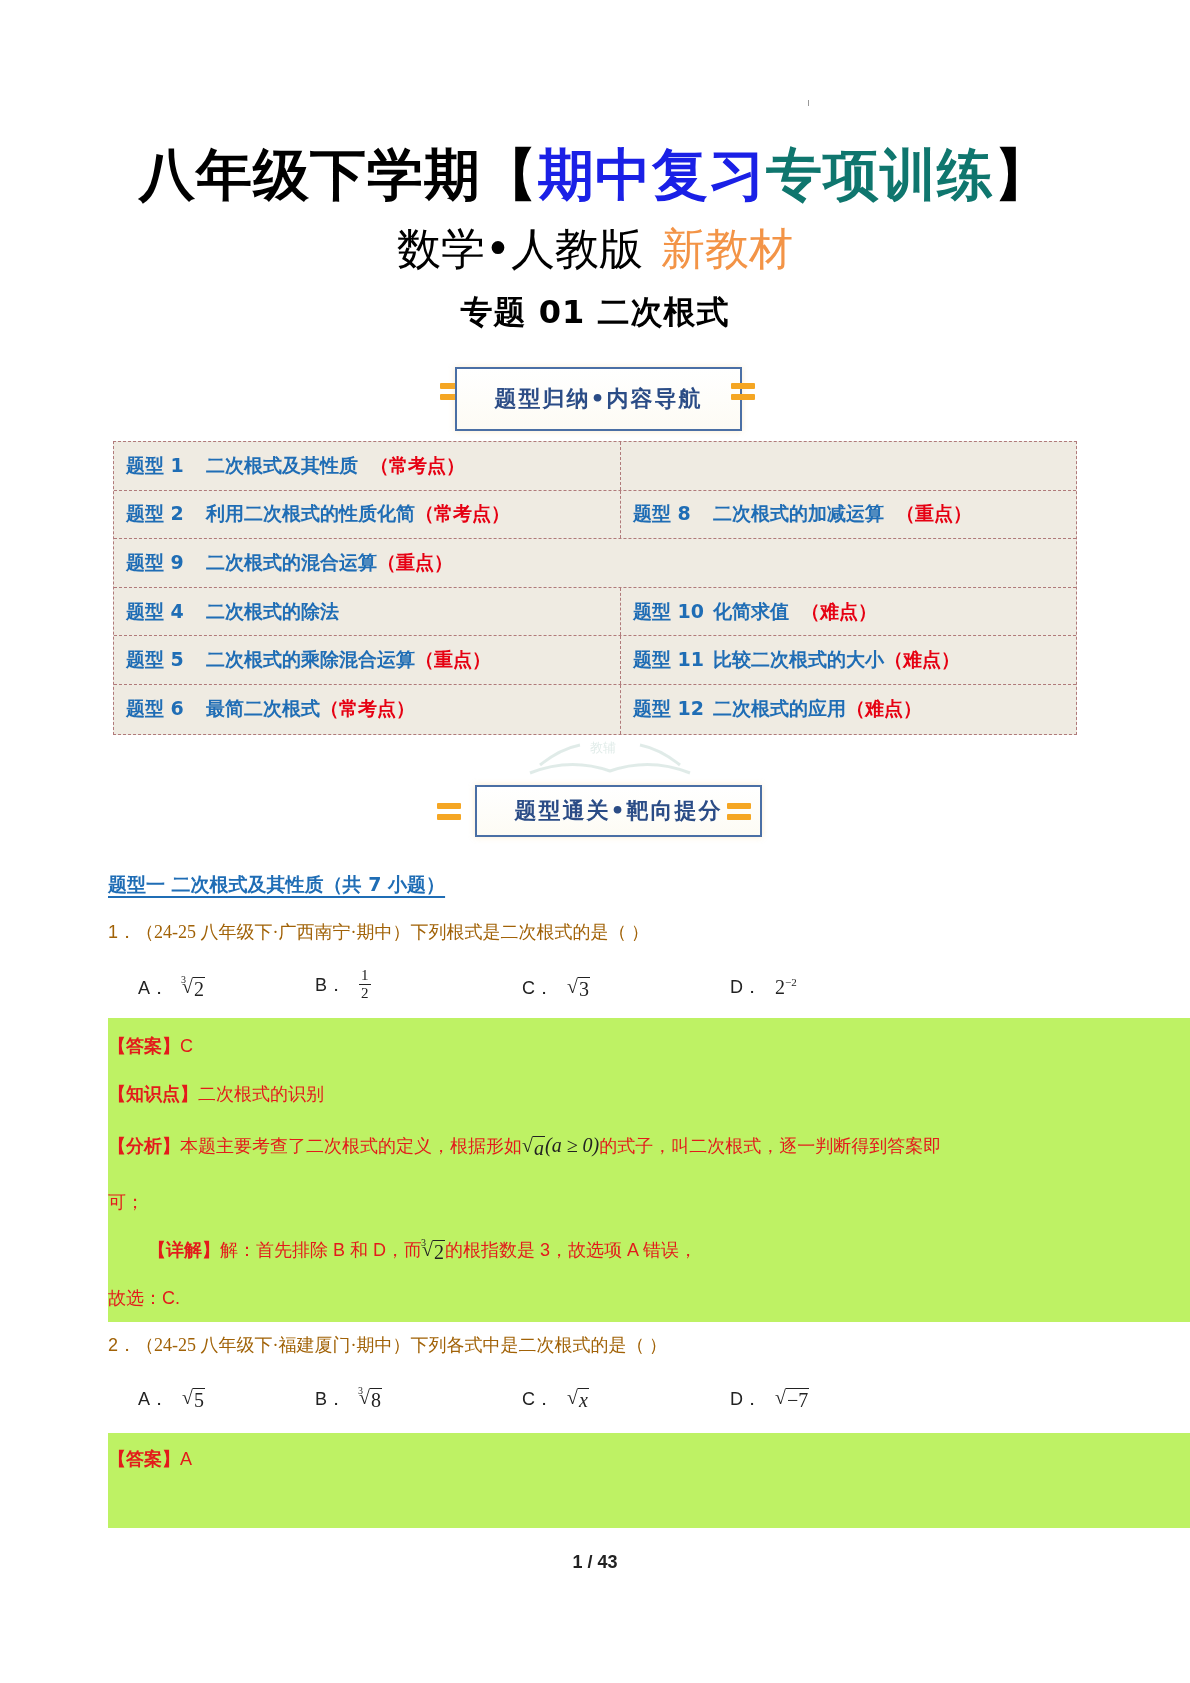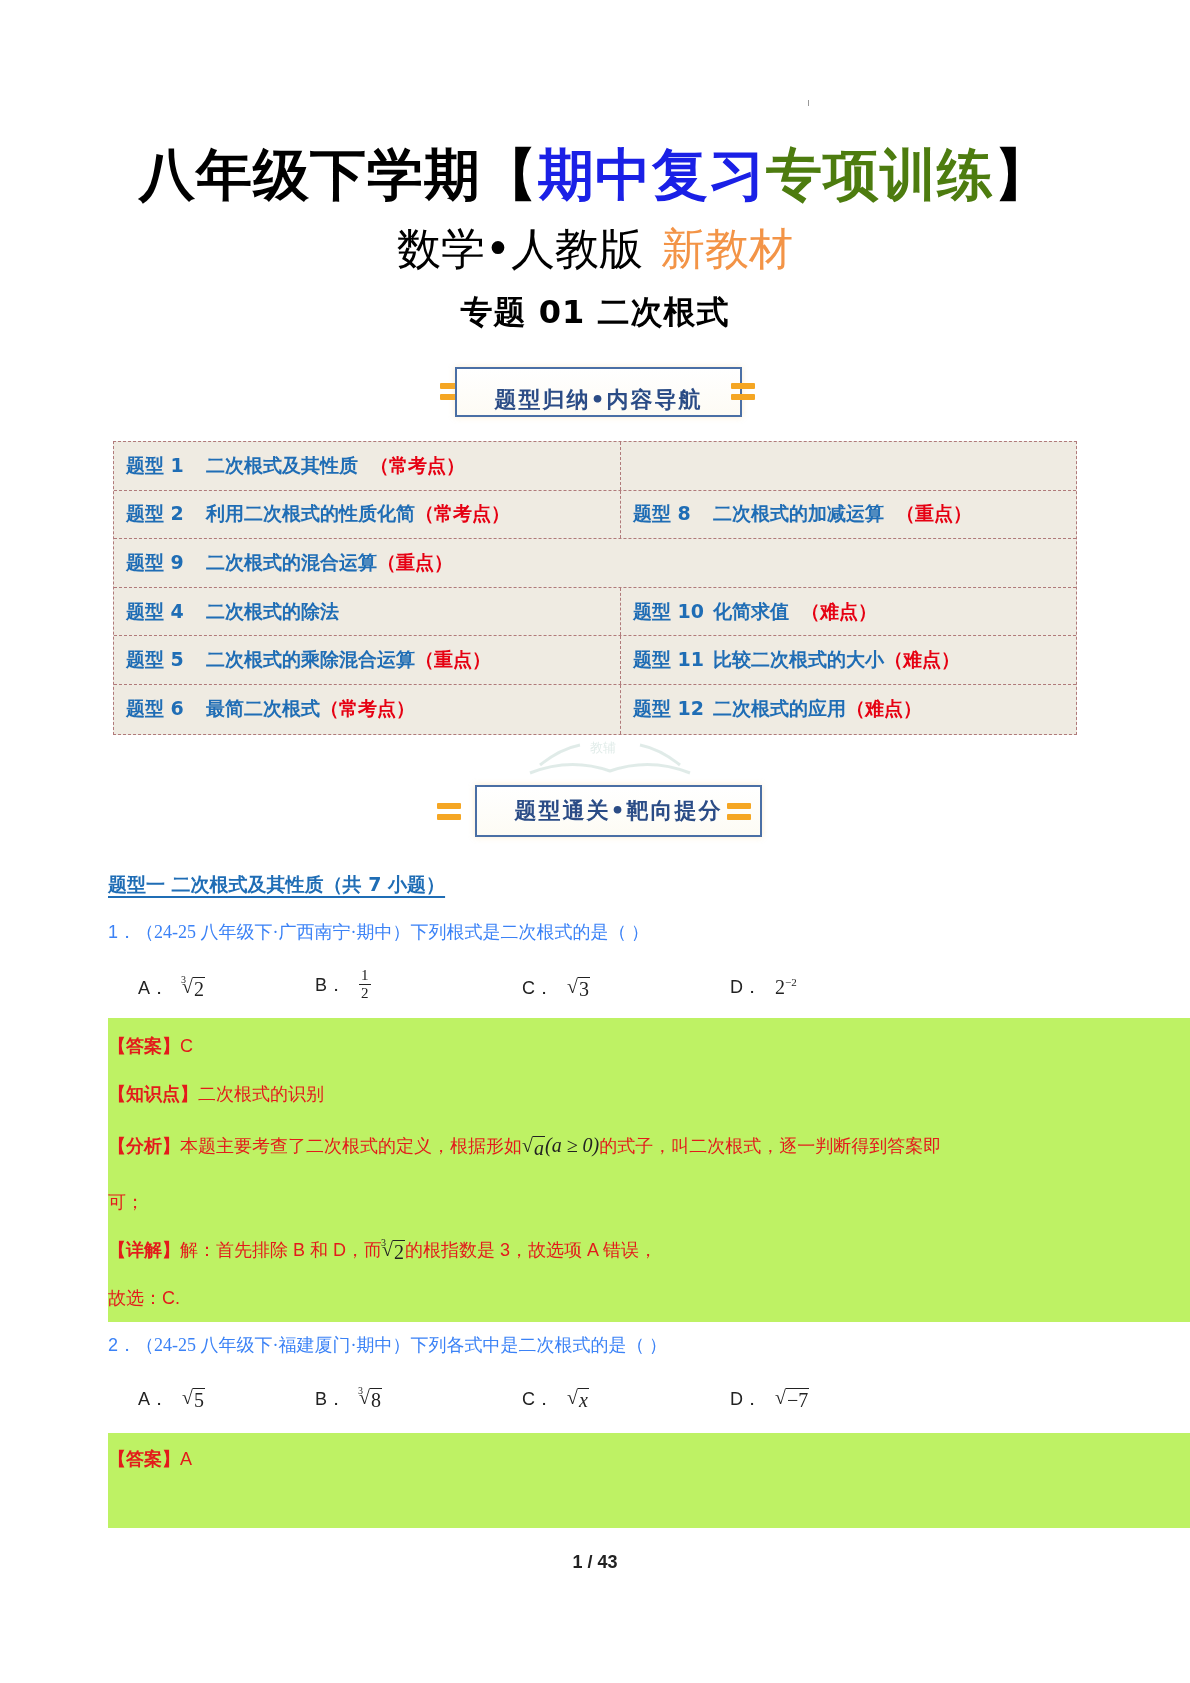--- a/index.html
+++ b/index.html
@@ -3,21 +3,21 @@
 <meta charset="utf-8">
 <style>
   html, body { margin:0; padding:0; background:#ffffff; }
   body { width:1190px; height:1683px; position:relative; overflow:hidden;
          font-family:"DejaVu Sans","Liberation Sans",sans-serif; color:#000; }
   .abs { position:absolute; }
   .tick { left:808px; top:100px; width:1px; height:6px; background:#999; }
 
   .title { left:0; width:1190px; top:140px; text-align:center; font-size:56px; font-weight:bold; line-height:70px; letter-spacing:1px; white-space:nowrap; }
   .title .blue { color:#1a20e6; }
-  .title .red { color:#4d7c0f; }
+  .title .red { color:#0f766e; }
   .subtitle { left:0; width:1190px; top:220px; text-align:center; font-size:44px; font-weight:normal; line-height:58px; white-space:nowrap; }
   .subtitle .orange { color:#f39447; margin-left:18px; }
   .topic { left:0; width:1190px; top:290px; text-align:center; font-size:32px; font-weight:bold; line-height:44px; letter-spacing:1px; white-space:nowrap; }
 
   .banner { height:48px; border:2px solid #4a6fa5; box-sizing:border-box; background:linear-gradient(#ffffff,#fdfbf4);
             display:flex; align-items:center; justify-content:center; color:#2b4c86; font-size:22px; font-weight:bold; letter-spacing:2px; box-shadow:0 0 6px rgba(240,200,120,0.35); }
   .equals { width:24px; height:18px; }
   .equals::before, .equals::after { content:""; position:absolute; left:0; width:24px; height:6px; background:#f5a623; border-radius:1px; }
   .equals::before { top:0; } .equals::after { top:11px; }
 
@@ -29,21 +29,21 @@
   .toc-cell.right { width:455px; }
   .toc-num { display:inline-block; width:80px; }
   .toc-cell.right .toc-num { width:80px; }
   .toc-tag { color:#e60012; }
 
   .watermark { left:520px; top:735px; width:180px; height:45px; opacity:0.35; }
   .watermark-text { position:absolute; left:70px; top:4px; font-size:13px; color:#a8c8c0; }
 
   .section-heading { left:108px; top:872px; font-size:19px; font-weight:bold; color:#1f6db5; text-decoration:underline; text-decoration-thickness:2px; text-underline-offset:5px; white-space:nowrap; }
 
-  .q-line { left:108px; font-size:18px; color:#3b82f6; white-space:nowrap; font-family:"Liberation Serif","DejaVu Serif",serif; }
+  .q-line { left:108px; font-size:18px; color:#a16207; white-space:nowrap; font-family:"Liberation Serif","DejaVu Serif",serif; }
   .q-line .num { font-family:"Liberation Sans",sans-serif; }
   .opt { font-size:18px; color:#222; white-space:nowrap; font-family:"Liberation Serif","DejaVu Serif",serif; display:flex; align-items:center; }
   .opt-label { font-family:"Liberation Sans",sans-serif; margin-right:14px; }
 
   .math { font-family:"Liberation Serif","DejaVu Serif",serif; font-size:20px; }
   .sqrt { display:inline-flex; align-items:flex-start; position:relative; }
   .sqrt .rad { font-size:20px; }
   .sqrt .radicand { border-top:1.3px solid #222; padding:0 1px; line-height:22px; margin-top:2px; }
   .sqrt .idx { position:absolute; font-size:10px; left:-1px; top:-1px; }
   .frac { display:inline-flex; flex-direction:column; align-items:center; font-size:15px; line-height:17px; }
@@ -65,21 +65,21 @@
 
 <div class="abs title">
   <span>八年级下学期【</span><span class="blue">期中复习</span><span class="red">专项训练</span><span>】</span>
 </div>
 <div class="abs subtitle">
   <span>数学•人教版</span><span class="orange">新教材</span>
 </div>
 <div class="abs topic">专题 01  二次根式</div>
 
 <div class="abs equals" style="left:440px; top:383px;"></div>
-<div class="abs banner" style="left:455px; top:367px; width:287px; height:50px;align-items:flex-end;">
+<div class="abs banner" style="left:455px; top:367px; width:287px; height:64px;">
   <span>题型归纳•内容导航</span>
 </div>
 <div class="abs equals" style="left:731px; top:383px;"></div>
 
 <div class="abs toc">
   <div class="toc-row">
     <div class="toc-cell left">
         <span class="toc-num">题型 1</span>
         <span>二次根式及其性质</span>
         <span class="toc-tag" style="margin-left:12px">（常考点）</span>
@@ -191,21 +191,21 @@
 </div>
 
 <div class="abs answer-box" style="top:1018px; height:304px;">
   <div class="ans-line" style="top:16px;"><span class="br">【答案】</span><span class="latin">C</span></div>
   <div class="ans-line" style="top:64px;"><span class="br">【知识点】</span><span>二次根式的识别</span></div>
   <div class="ans-line" style="top:116px;"><span class="br">【分析】</span><span>本题主要考查了二次根式的定义，根据形如</span><span class="blk math"><span class="sqrt">
           <span class="rad">√</span>
           <span class="radicand" style="font-style:italic">a</span>
         </span><span style="font-style:italic">(a ≥ 0)</span></span><span>的式子，叫二次根式，逐一判断得到答案即</span></div>
   <div class="ans-line" style="top:172px;"><span>可；</span></div>
-  <div class="ans-line" style="top:220px;"><span class="br">【详解】</span><span class="latin">解：首先排除 B  和 D，而</span><span class="blk sqrt math">
+  <div class="ans-line" style="top:220px;margin-left:40px;"><span class="br">【详解】</span><span class="latin">解：首先排除 B  和 D，而</span><span class="blk sqrt math">
         <span class="idx">3</span>
         <span class="rad">√</span>
         <span class="radicand">2</span>
       </span><span class="latin">的根指数是 3，故选项 A 错误，</span></div>
   <div class="ans-line" style="top:268px;"><span class="latin">故选：C.</span></div>
 </div>
 
 <div class="abs q-line" style="top:1333px;">
   <span class="num">2．</span><span>（24-25 八年级下·福建厦门·期中）</span><span>下列各式中是二次根式的是（    ）</span>
 </div>

